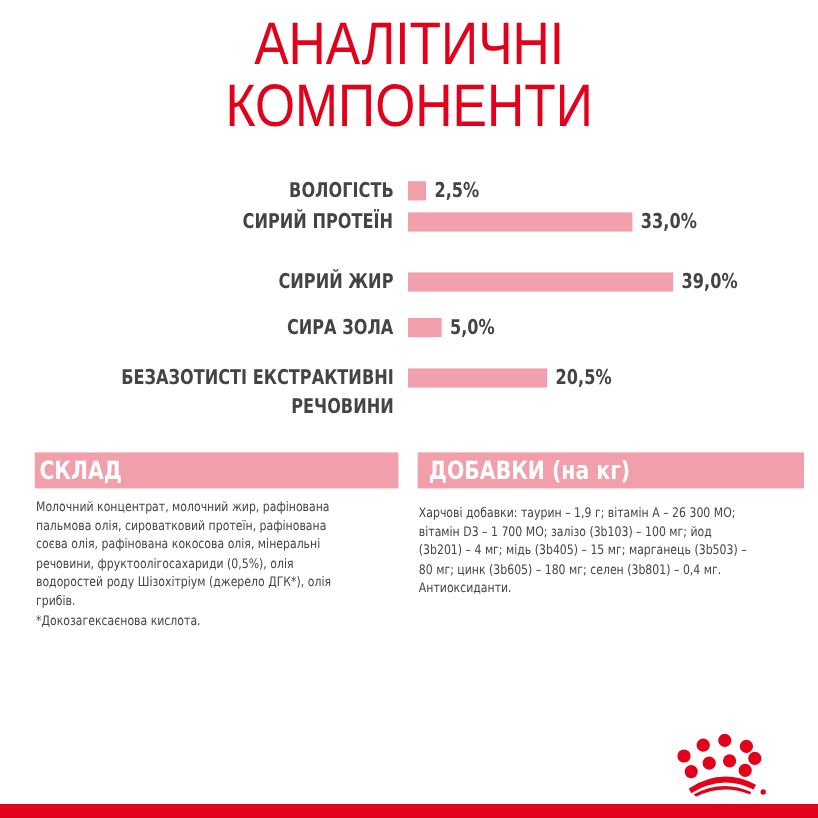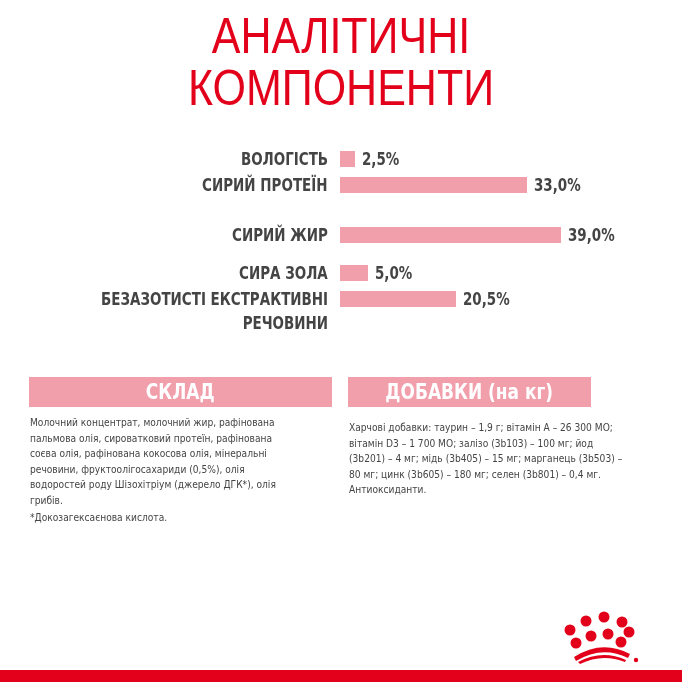--- a/index.html
+++ b/index.html
@@ -2,21 +2,21 @@
 <html><head>
 <meta charset="utf-8">
 <style>
   html, body { margin:0; padding:0; }
   body { width:682px; height:682px; background:#ffffff; position:relative; overflow:hidden; font-family:"DejaVu Sans Condensed","DejaVu Sans", sans-serif; }
   .title { position:absolute; left:0; top:10px; width:682px; text-align:center; color:#e2001a; font-family:"Liberation Sans Narrow","Liberation Sans", sans-serif; font-size:50px; line-height:52px; letter-spacing:0px; transform:scaleX(0.86); transform-origin:center; }
   .row { position:absolute; left:0; width:682px; height:24px; }
   .lbl { position:absolute; right:354px; top:0; color:#444; font-weight:bold; font-size:17px; line-height:22px; text-align:right; white-space:nowrap; transform:scaleX(0.88); transform-origin:right center; }
   .bar { position:absolute; left:340px; top:3px; height:16px; background:#f29fac; }
   .val { position:absolute; top:0; color:#444; font-weight:bold; font-size:17px; line-height:22px; white-space:nowrap; transform:scaleX(0.88); transform-origin:left center; }
-  .hdr { position:absolute; top:377px; height:30px; background:#f29fac; color:#fff; font-weight:bold; font-size:21px; line-height:30px; text-align:center; }
+  .hdr { position:absolute; top:377px; height:30px; background:#f29fac; color:#fff; font-weight:bold; font-size:21px; line-height:30px; }
   .hdr span { display:inline-block; transform:scaleX(0.9); }
   .txt { position:absolute; top:415px; color:#444; font-size:11px; line-height:15.5px; transform:scaleX(0.92); transform-origin:left top; }
   .logo { position:absolute; left:562px; top:602px; }
   .footer { position:absolute; left:0; top:670px; width:682px; height:12px; background:#e2001a; }
 </style>
 </head>
 <body>
 
 <div class="title">
   <div>АНАЛІТИЧНІ</div>
@@ -37,32 +37,32 @@
   <div class="row" style="top:224px">
     <div class="lbl">СИРИЙ ЖИР</div>
     <div class="bar" style="width:221px"></div>
     <div class="val" style="left:568px">39,0%</div>
   </div>
   <div class="row" style="top:262px">
     <div class="lbl">СИРА ЗОЛА</div>
     <div class="bar" style="width:28px"></div>
     <div class="val" style="left:375px">5,0%</div>
   </div>
-  <div class="row" style="top:288px; height:50px">
+  <div class="row" style="top:304px; height:50px">
     <div class="lbl">
       <div>БЕЗАЗОТИСТІ ЕКСТРАКТИВНІ</div>
       <div style="margin-top:2px">РЕЧОВИНИ</div>
     </div>
     <div class="bar" style="width:116px"></div>
     <div class="val" style="left:463px">20,5%</div>
   </div>
 </div>
 
 <div class="hdr" style="left:29px; width:303px"><span>СКЛАД</span></div>
-<div class="hdr" style="left:348px; width:243px"><span>ДОБАВКИ (на кг)</span></div>
+<div class="hdr" style="left:348px; width:322px"><span>ДОБАВКИ (на кг)</span></div>
 
 <div class="txt" style="left:30px; width:320px">
   <div>Молочний концентрат, молочний жир, рафінована</div>
   <div>пальмова олія, сироватковий протеїн, рафінована</div>
   <div>соєва олія, рафінована кокосова олія, мінеральні</div>
   <div>речовини, фруктоолігосахариди (0,5%), олія</div>
   <div>водоростей роду Шізохітріум (джерело ДГК*), олія</div>
   <div>грибів.</div>
   <div style="margin-top:2px">*Докозагексаєнова кислота.</div>
 </div>

